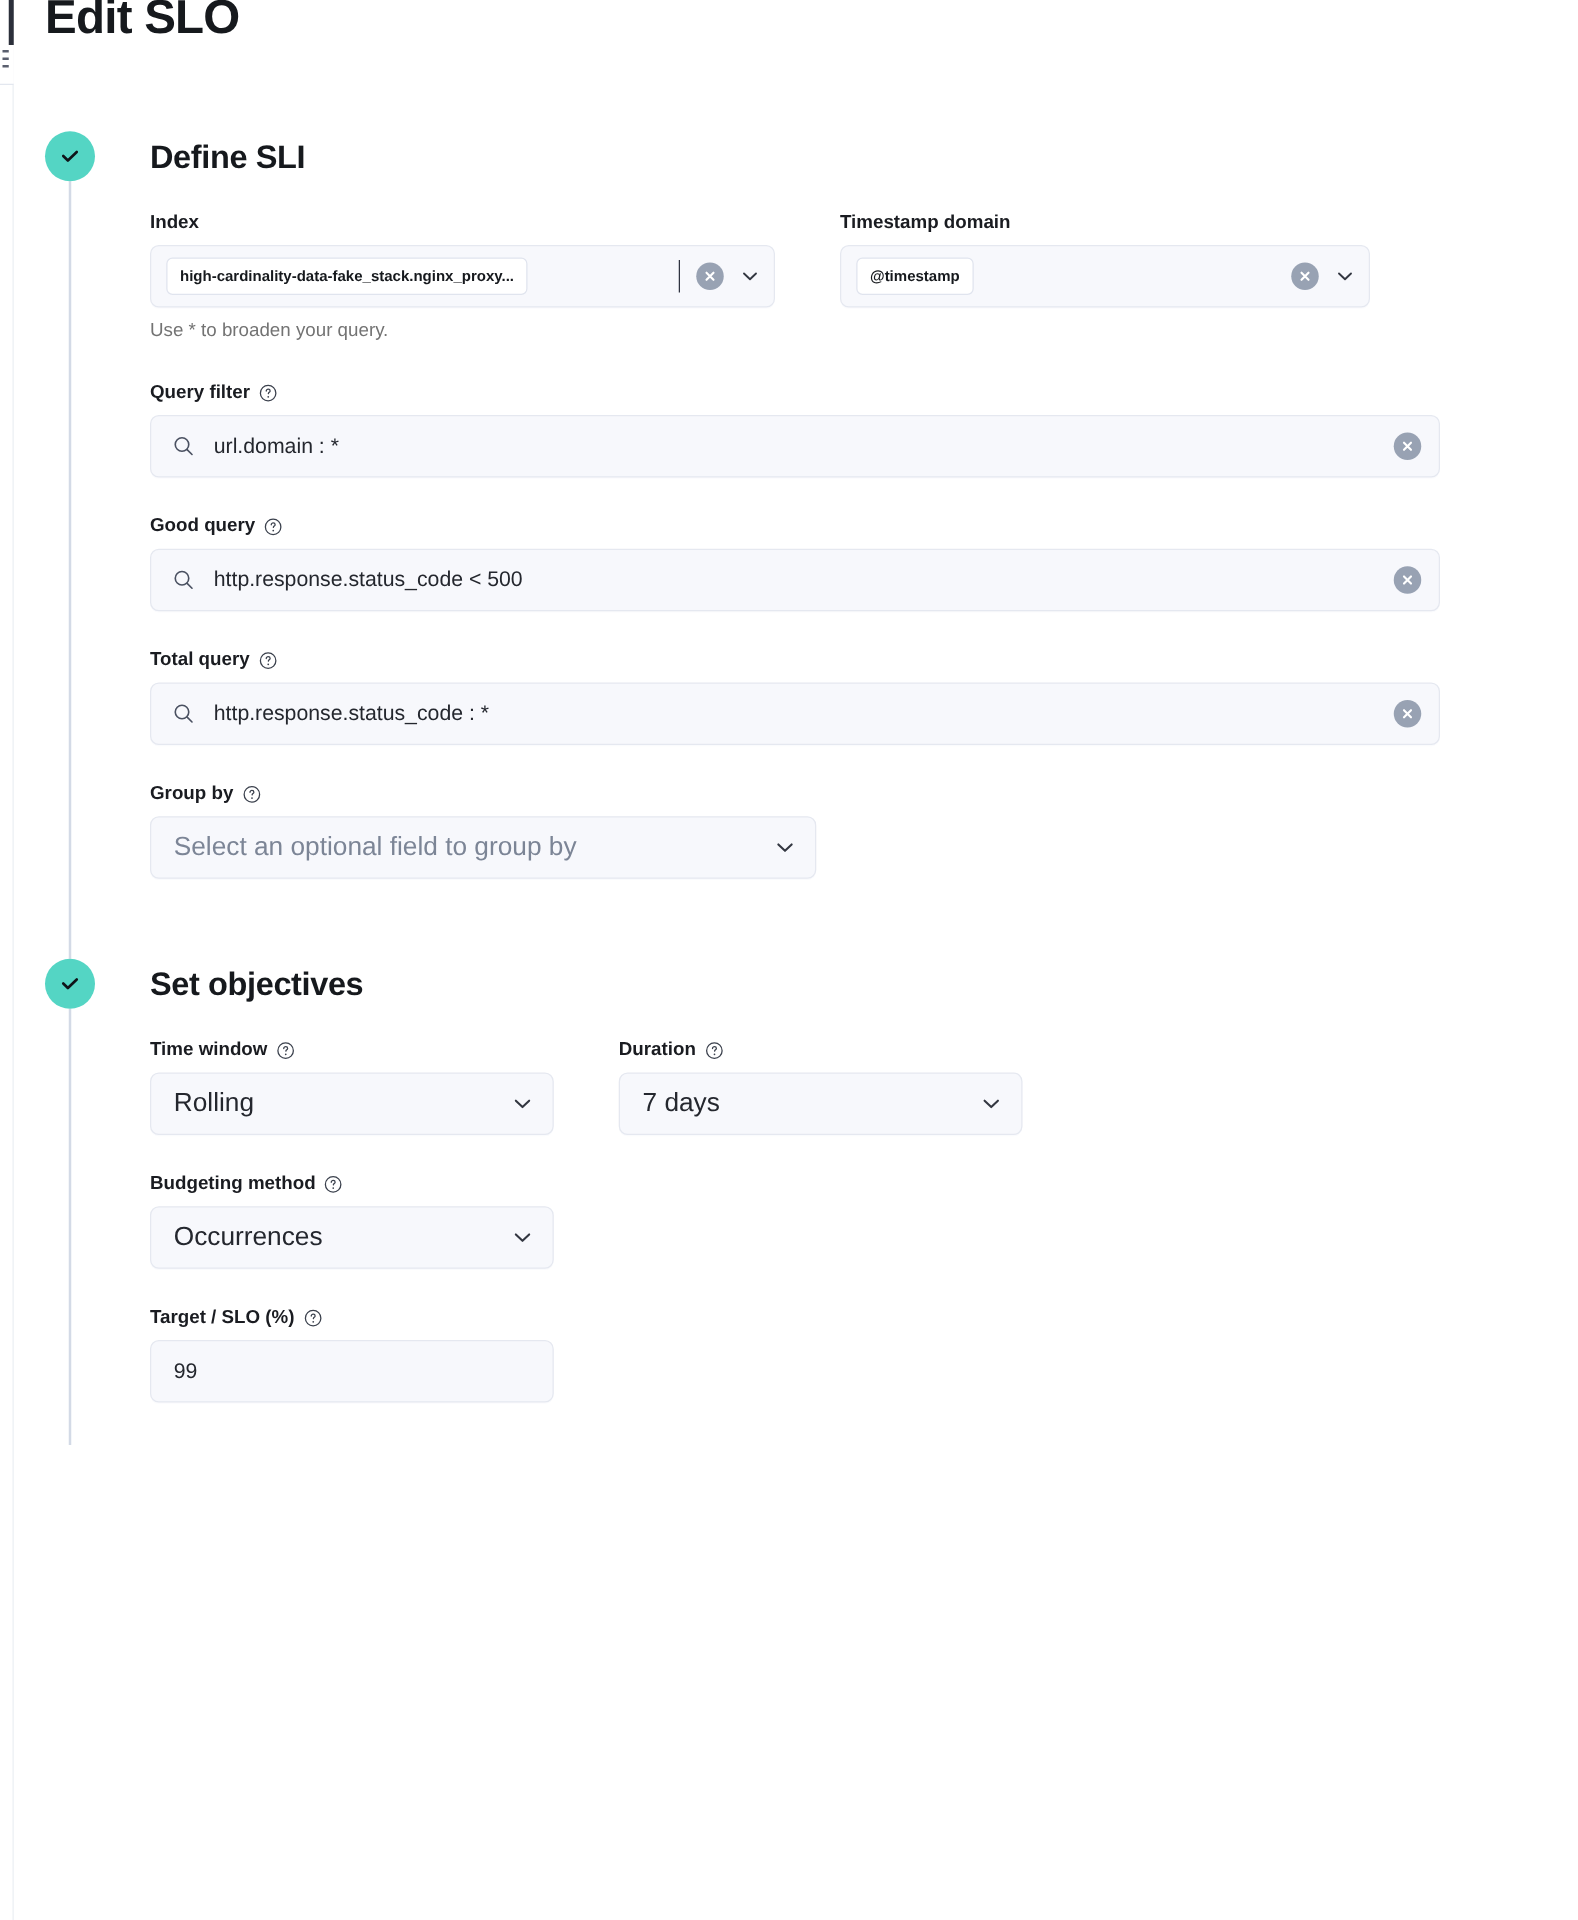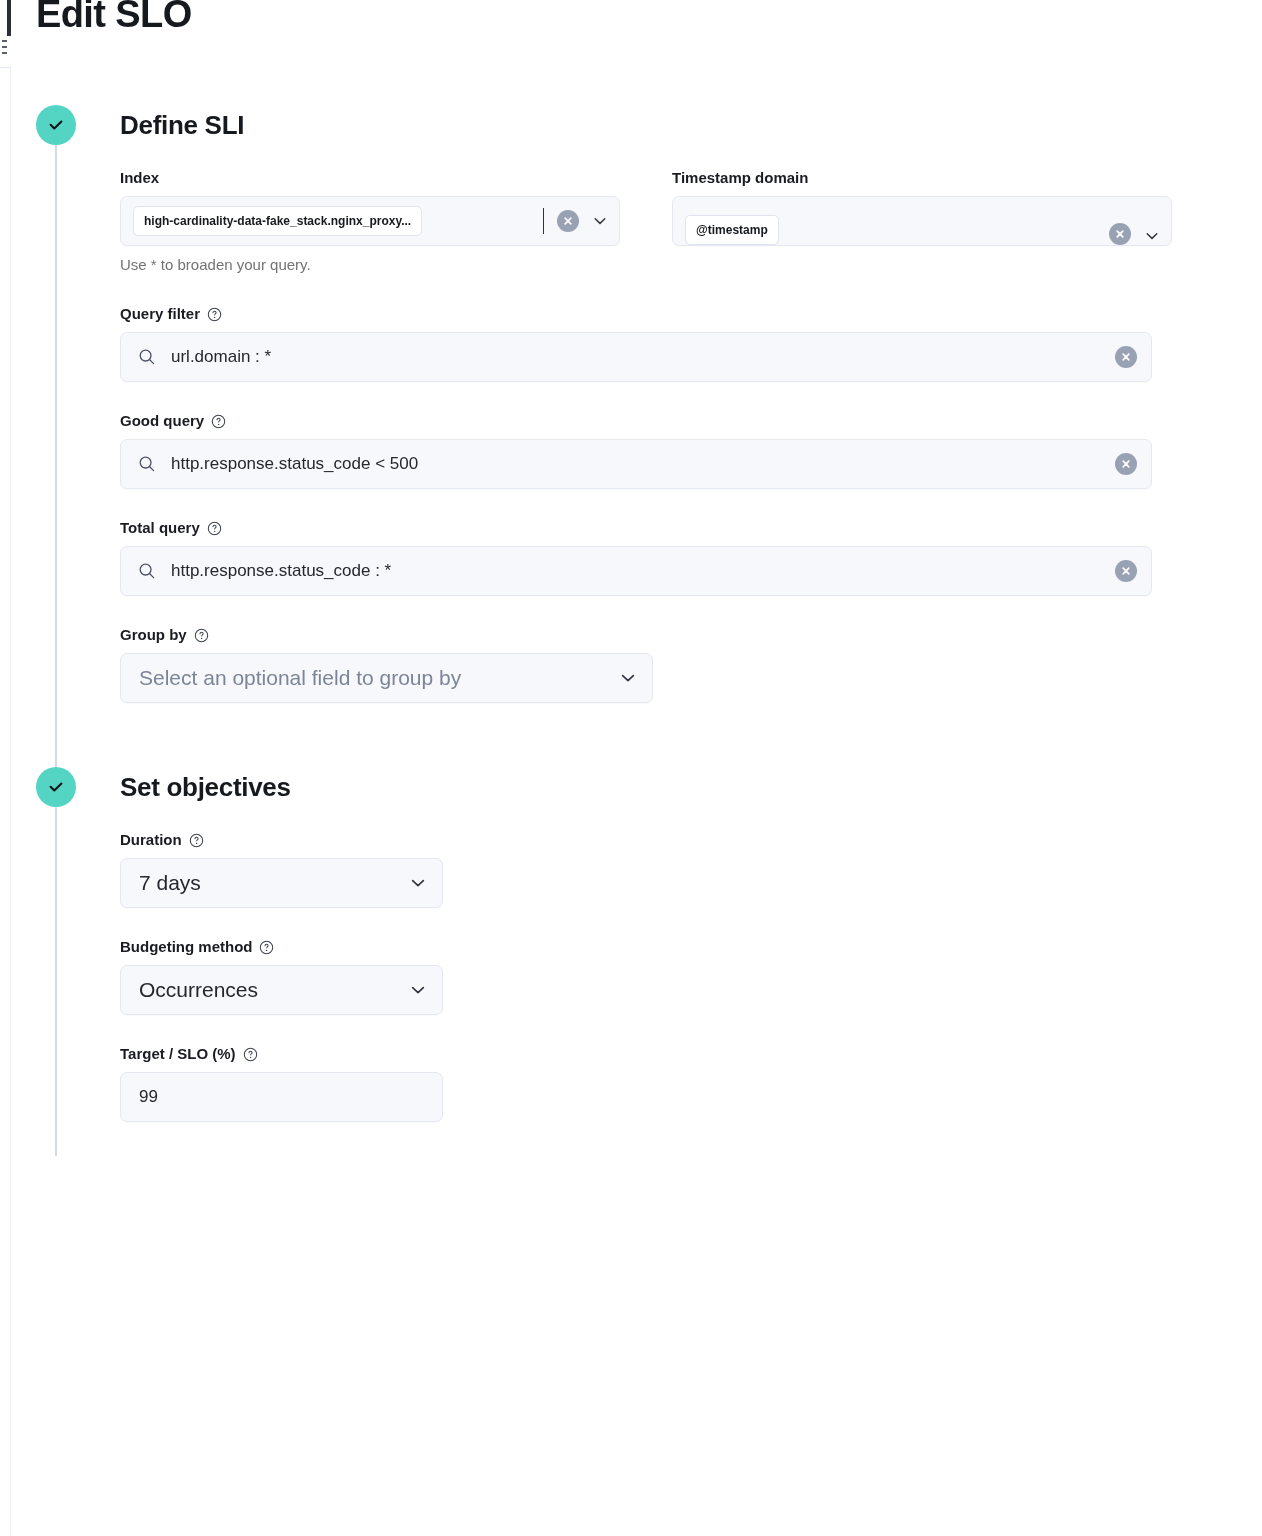--- a/index.html
+++ b/index.html
@@ -219,21 +219,21 @@
     flex: 1 1 auto;
     font-size: 21px;
     color: #24272e;
   }
   .select-text.placeholder { color: #7c8596; }
 
   .text-value { font-size: 17px; color: #24272e; }
 
   
   .w-index   { width: 500px; }
-  .w-ts      { width: 500px; align-items: flex-end; }
+  .w-ts      { width: 424px; }
   .w-full    { width: 1032px; }
   .w-groupby { width: 533px; }
   .w-half    { width: 323px; }
 
   
   .preview-title {
     font-size: 19px;
     font-weight: 700;
     color: #16191d;
     margin: 0 0 14px 0;
@@ -446,20 +446,40 @@
             <path d="M4.6 9.8 L8.3 13.4 L15.4 6.6" stroke="#0f1419" stroke-width="2.1" stroke-linecap="round" stroke-linejoin="round"></path>
           </svg>
         </span>
       </div>
       <h2 class="step-title">Set objectives</h2>
 
       <div class="step-body">
 
         <div class="row">
 
+          <div class="field">
+            <div class="label">
+              <span>Time window</span>
+              <span class="help-icon">
+                <svg width="15" height="15" viewBox="0 0 16 16" fill="none">
+                  <circle cx="8" cy="8" r="6.6" stroke="#3b414d" stroke-width="1.1"></circle>
+                  <path d="M6.4 6.2c0-1 .8-1.6 1.7-1.6.9 0 1.6.6 1.6 1.5 0 1.2-1.4 1.2-1.5 2.3" stroke="#3b414d" stroke-width="1.1" stroke-linecap="round"></path>
+                  <circle cx="8.1" cy="11.1" r="0.75" fill="#3b414d"></circle>
+                </svg>
+              </span>
+            </div>
+            <div class="control select w-half">
+              <span class="select-text">Rolling</span>
+              <span class="caret-btn">
+                <svg width="20" height="20" viewBox="0 0 18 18" fill="none">
+                  <path d="M4.2 6.8 L9 11.4 L13.8 6.8" stroke="#333741" stroke-width="1.5" stroke-linecap="round" stroke-linejoin="round"></path>
+                </svg>
+              </span>
+            </div>
+          </div>
 
           <div class="field">
             <div class="label">
               <span>Duration</span>
               <span class="help-icon">
                 <svg width="15" height="15" viewBox="0 0 16 16" fill="none">
                   <circle cx="8" cy="8" r="6.6" stroke="#3b414d" stroke-width="1.1"></circle>
                   <path d="M6.4 6.2c0-1 .8-1.6 1.7-1.6.9 0 1.6.6 1.6 1.5 0 1.2-1.4 1.2-1.5 2.3" stroke="#3b414d" stroke-width="1.1" stroke-linecap="round"></path>
                   <circle cx="8.1" cy="11.1" r="0.75" fill="#3b414d"></circle>
                 </svg>

